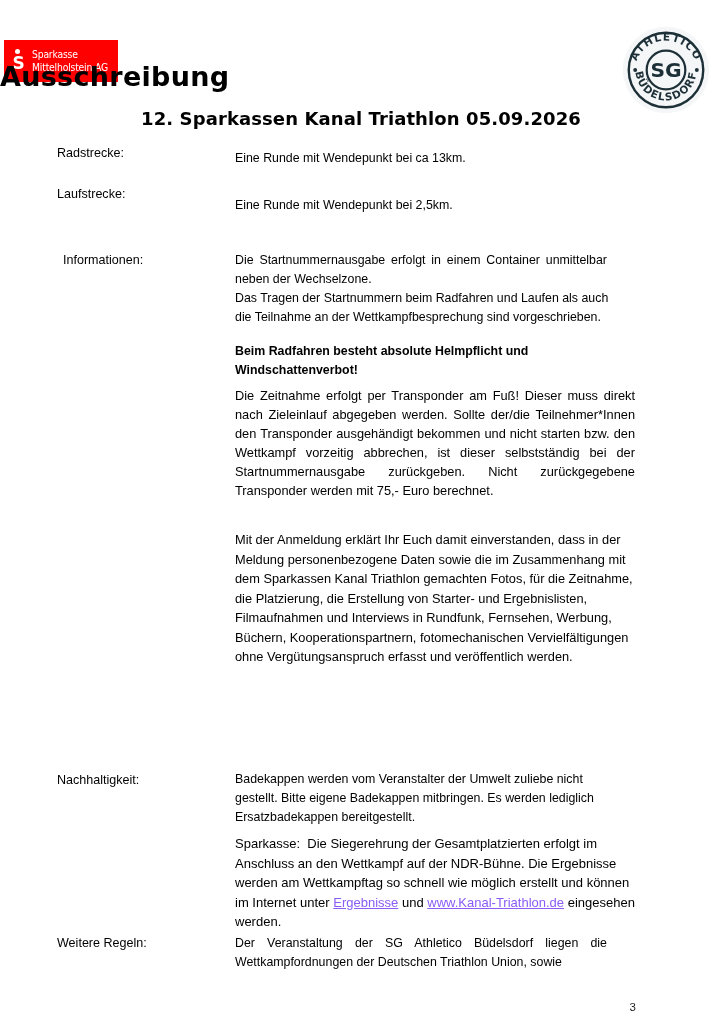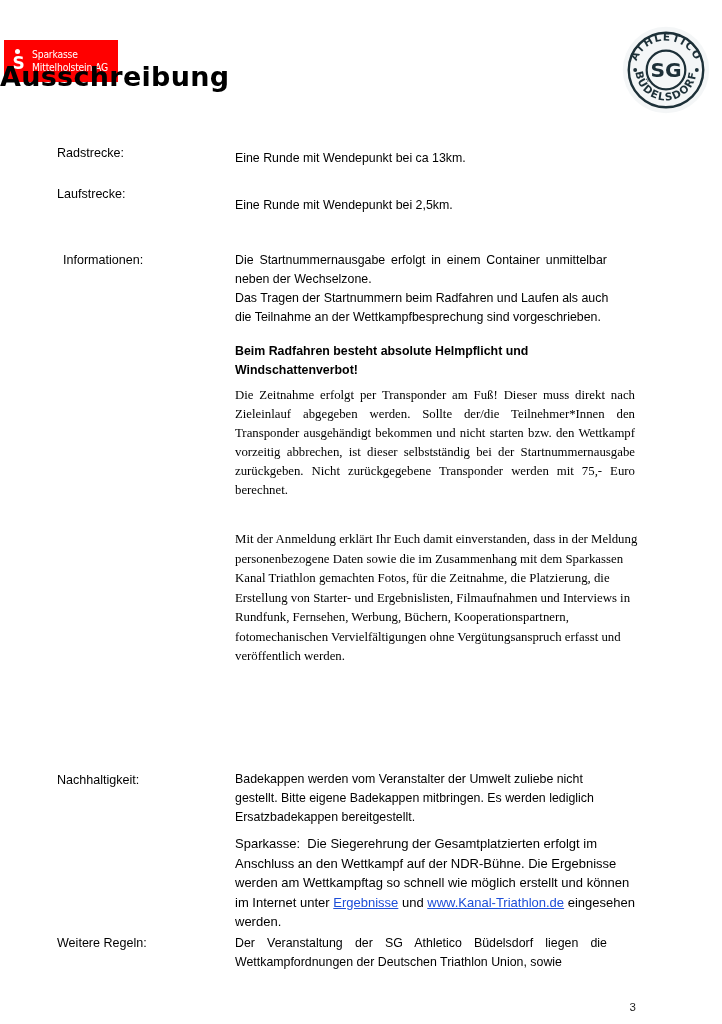--- a/index.html
+++ b/index.html
@@ -125,23 +125,23 @@
     line-height: 19px;
     font-family: "Liberation Sans", sans-serif;
   }
   .cond {
     font-family: "Liberation Sans", sans-serif;
     transform: scaleX(0.93);
     transform-origin: left top;
   }
   .just { text-align: justify; text-justify: inter-word; }
   .bold { font-weight: 700; }
-  .dejavu { font-family: Liberation Serif, serif; font-size: 12.8px; }
+  .dejavu { font-family: Liberation Sans, sans-serif; font-size: 12.8px; }
   .link {
-    color: #1d4ed8;
+    color: #8b5cf6;
     text-decoration: underline;
     cursor: pointer;
   }
   .pagenum {
     position: absolute;
     right: 86px;
     top: 1001px;
     font-family: "Liberation Sans", sans-serif;
     font-size: 11.5px;
     color: #222;
@@ -179,20 +179,21 @@
         <textPath href="#arcTop" startOffset="50%" text-anchor="middle">ATHLETICO</textPath>
       </text>
       <text font-family="DejaVu Sans, sans-serif" font-size="11.5" font-weight="700" fill="#1d3038" letter-spacing="1.2">
         <textPath href="#arcBot" startOffset="50%" text-anchor="middle">BÜDELSDORF</textPath>
       </text>
       <text x="50" y="57.5" text-anchor="middle" font-family="DejaVu Sans, sans-serif" font-size="22" font-weight="700" fill="#1d3038">SG</text>
     </svg>
   </div>
 
   <div class="doc-title">Ausschreibung</div>
+  <div class="doc-subtitle">12. Sparkassen Kanal Triathlon 05.09.2026</div>
 
   <div class="label" style="left:57px; top:144px;">Radstrecke:</div>
   <div class="body-text cond" style="left:235px; top:148px; width:420px;">Eine Runde mit Wendepunkt bei ca 13km.</div>
 
   <div class="label" style="left:57px; top:185px;">Laufstrecke:</div>
   <div class="body-text cond" style="left:235px; top:195px; width:420px;">Eine Runde mit Wendepunkt bei 2,5km.</div>
 
   <div class="label" style="left:63px; top:251px;">Informationen:</div>
 
   <div class="body-text cond just" style="left:235px; top:250px; width:400px;">Die Startnummernausgabe erfolgt in einem Container unmittelbar neben der Wechselzone.</div>

